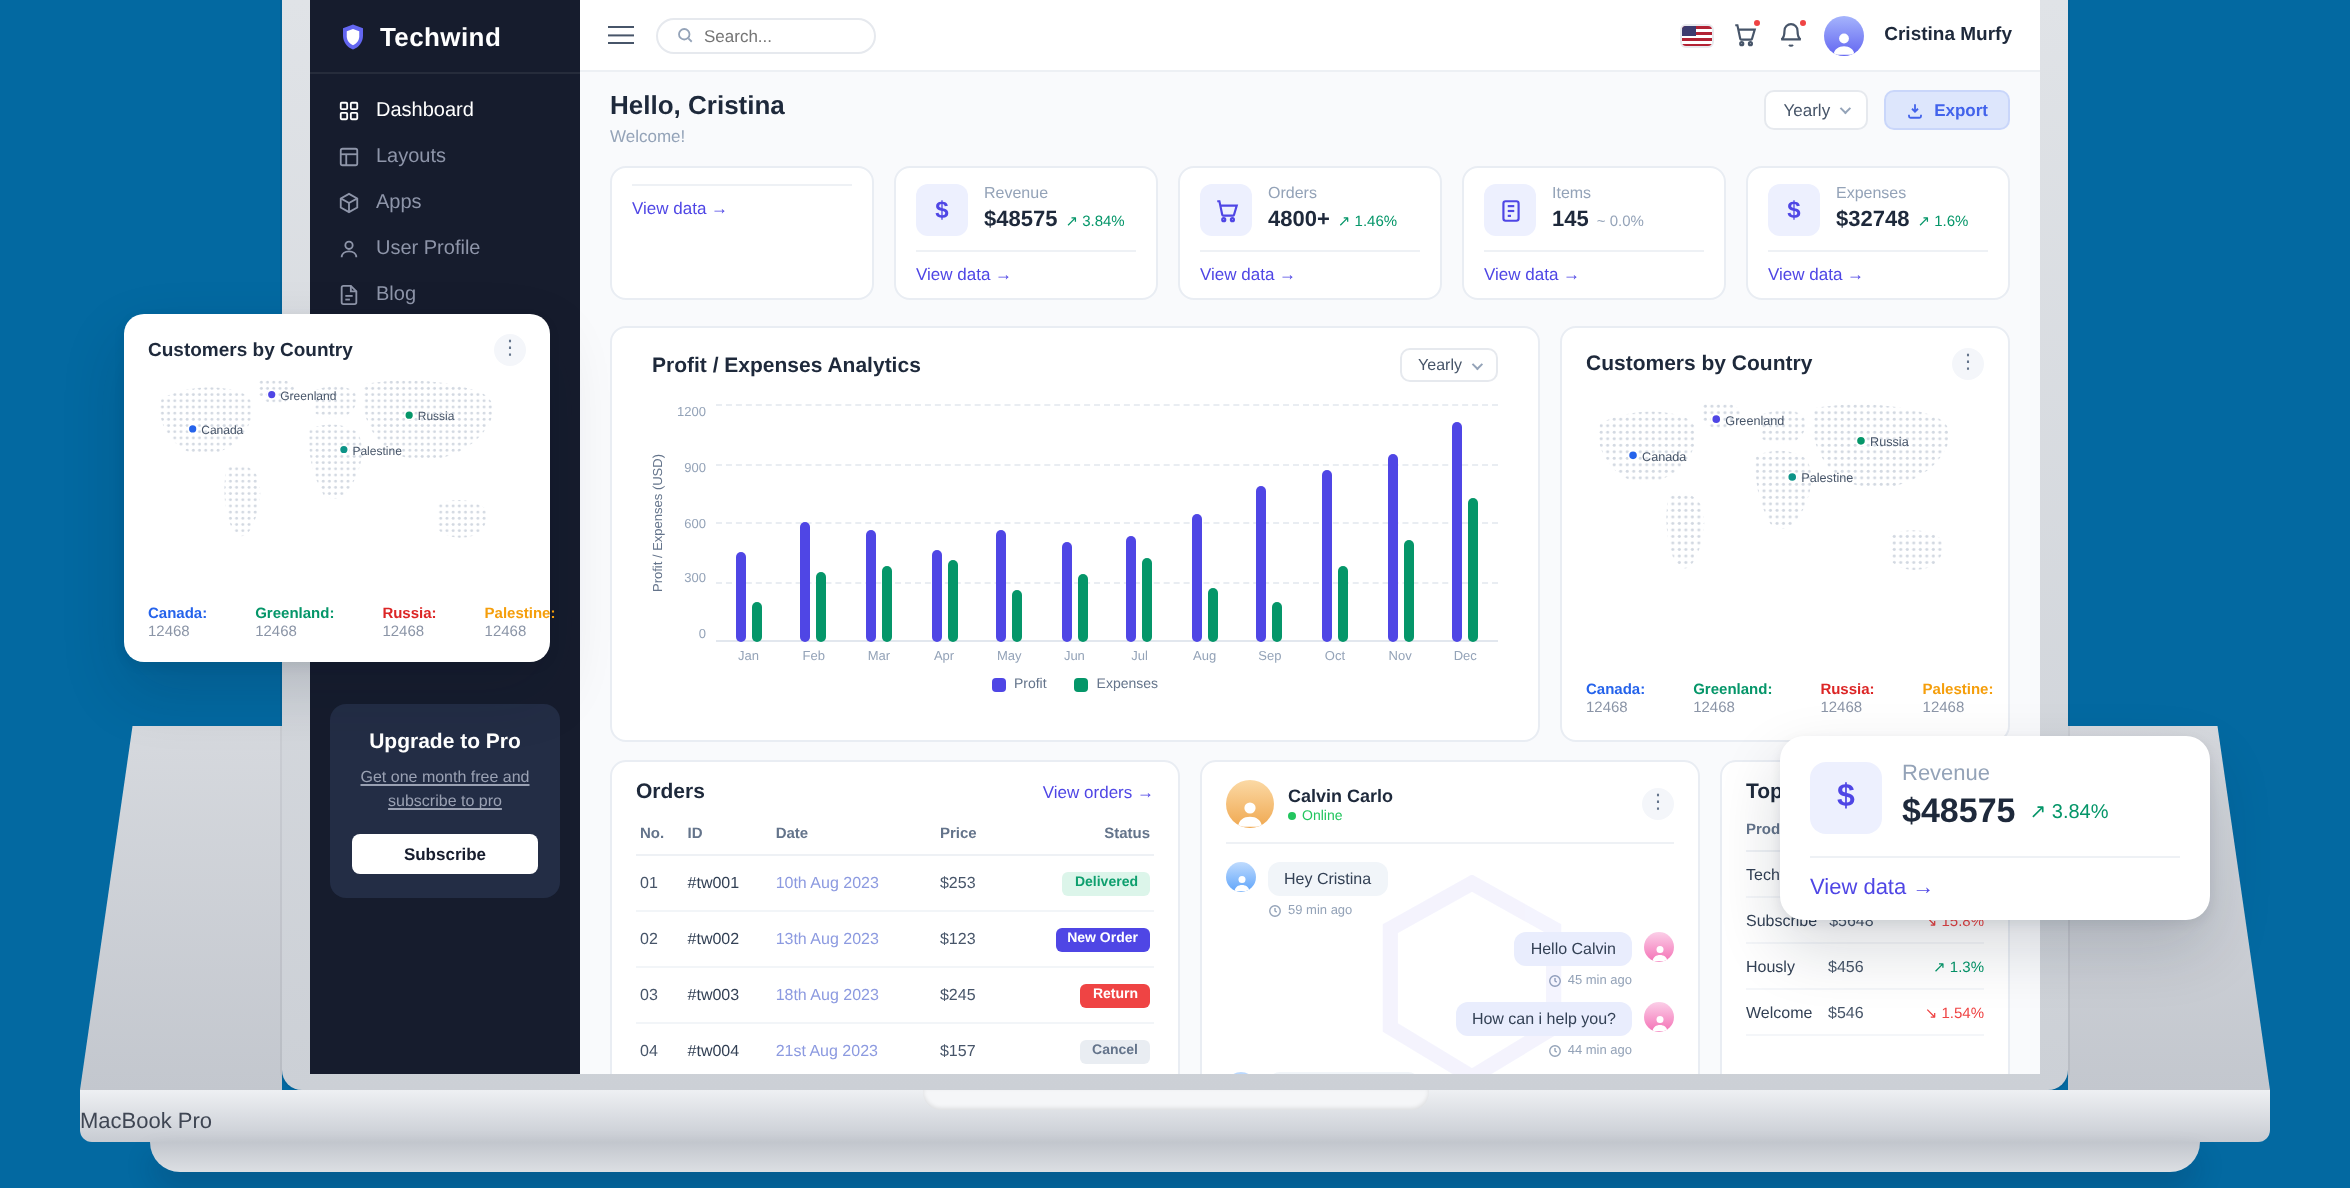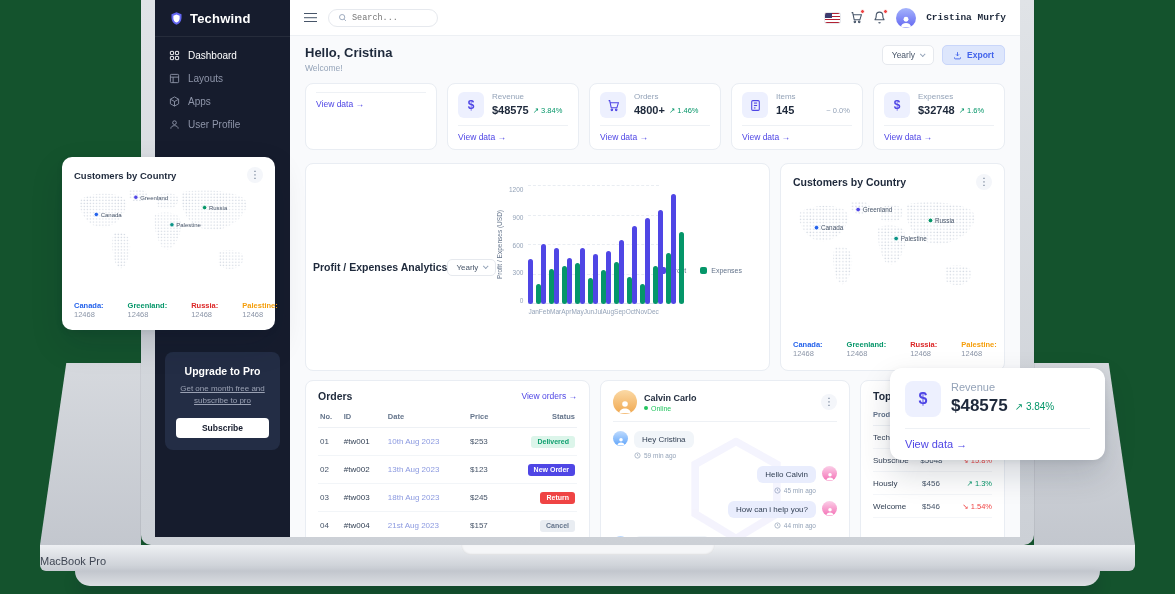--- a/index.html
+++ b/index.html
@@ -1,18 +1,18 @@
 <!DOCTYPE html>
 <html><head>
 <meta charset="utf-8">
 <title>Dashboard</title>
 <style>
   * { margin:0; padding:0; box-sizing:border-box; }
   body { font-family:"Liberation Sans", sans-serif; background:#fff; }
-  .stage { position:relative; width:1175px; height:594px; overflow:hidden; background:#14532d; }
+  .stage { position:relative; width:1175px; height:594px; overflow:hidden; background:#0369a1; }
 
   
   .wedge { position:absolute; top:363px; width:101px; height:182px; background:linear-gradient(#d6d9de,#c3c7ce); z-index:1; }
   .wedge.left  { left:40px;  clip-path:polygon(26% 0,100% 0,100% 100%,0 100%); }
   .wedge.right { left:1034px; clip-path:polygon(0 0,74% 0,100% 100%,0 100%); }
   .screen { position:absolute; left:141px; top:0; width:893px; height:545px; background:linear-gradient(#e0e3e7,#ccd0d6); border-radius:0 0 10px 10px; z-index:2; box-shadow:0 0 0 1px rgba(15,23,42,.06); }
   .viewport { position:absolute; left:14px; top:0; width:865px; height:537px; background:#fff; overflow:hidden; display:flex; }
   .base-bar { position:absolute; left:40px; top:545px; width:1095px; height:26px; background:linear-gradient(#eef0f3,#c7cbd2); border-radius:0 0 6px 6px; z-index:5; }
   .notch { position:absolute; left:50%; transform:translateX(-50%); top:0; width:253px; height:10px; background:#f5f6f8; border-radius:0 0 9px 9px; box-shadow:inset 0 -1px 2px rgba(0,0,0,.10); }
   .base-label { position:absolute; left:0; right:0; top:10px; text-align:left; font-size:11px; color:#3f4653; }
@@ -26,21 +26,21 @@
   .nav-item { display:flex; align-items:center; gap:8px; padding:6px 14px; font-size:10px; color:#8e95a9; cursor:pointer; }
   .nav-item.active { color:#fff; }
   .nav-item svg { width:11px; height:11px; flex-shrink:0; }
   .upgrade { position:absolute; left:10px; right:10px; top:352px; background:#232d45; border-radius:8px; padding:13px 11px 12px; text-align:center; }
   .upgrade-title { font-size:10.5px; font-weight:bold; color:#fff; margin-bottom:6px; }
   .upgrade-text { font-size:8px; color:#9aa1b3; line-height:1.55; margin-bottom:9px;text-decoration:underline; }
   .subscribe-btn { background:#fff; color:#161c2d; font-size:8.5px; font-weight:bold; border:none; border-radius:4px; padding:5px 0; width:100%; cursor:pointer; font-family:inherit; }
 
   
   .main { flex:1; display:flex; flex-direction:column; background:#f9fafc; min-width:0; }
-  .topbar { height:36px; background:#fff; border-bottom:1px solid #edf0f4; display:flex; align-items:center; padding:0 14px; gap:11px; flex-shrink:0;font-family:Liberation Mono, monospace; }
+  .topbar { height:36px; background:#fff; border-bottom:1px solid #edf0f4; display:flex; align-items:center; padding:0 14px; gap:11px; flex-shrink:0; }
   .hamburger { width:13px; height:9px; border-top:1.6px solid #475569; border-bottom:1.6px solid #475569; position:relative; cursor:pointer; }
   .hamburger::after { content:""; position:absolute; left:0; right:0; top:50%; transform:translateY(-50%); height:1.6px; background:#475569; }
   .searchbox { display:flex; align-items:center; gap:5px; border:1px solid #e6e9ee; border-radius:12px; padding:3px 9px; width:110px; background:#fff; }
   .searchbox input { border:none; outline:none; font-size:8.5px; width:100%; color:#475569; background:transparent; font-family:inherit; }
   .topbar-right { margin-left:auto; display:flex; align-items:center; gap:10px; }
   .flag { width:15px; height:10px; border-radius:2px; overflow:hidden; position:relative; background:repeating-linear-gradient(180deg,#b22234 0 1.5px,#fff 1.5px 3px); box-shadow:0 0 0 1px #e8eaee; cursor:pointer; }
   .flag::before { content:""; position:absolute; left:0; top:0; width:7px; height:5px; background:#3c3b6e; }
   .icon-btn { position:relative; color:#475569; cursor:pointer; display:flex; }
   .badge-dot { position:absolute; top:-2px; right:-2px; width:5px; height:5px; border-radius:50%; background:#ef4444; border:1px solid #fff; }
   .avatar { width:20px; height:20px; border-radius:50%; background:linear-gradient(#a5b4fc,#6366f1); display:flex; align-items:flex-end; justify-content:center; overflow:hidden; cursor:pointer; }
@@ -59,26 +59,26 @@
   .card { background:#fff; border:1px solid #e9edf3; border-radius:8px; }
 
   
   .stats { display:grid; grid-template-columns:repeat(5,1fr); gap:10px; margin-bottom:13px; }
   .stat-card { padding:8px 10px 0; }
   .stat-top { display:flex; gap:8px; align-items:flex-start; padding-bottom:7px; }
   .stat-icon { width:26px; height:26px; border-radius:6px; background:#edf0fe; color:#4f46e5; display:flex; align-items:center; justify-content:center; flex-shrink:0; font-weight:bold; font-size:12px; }
   .stat-label { font-size:8px; color:#94a3b8; margin-bottom:3px; white-space:nowrap; }
   .stat-value { font-size:11px; font-weight:bold; color:#1e293b; display:flex; align-items:center; gap:4px; }
   .delta { font-size:7.5px; font-weight:normal; white-space:nowrap; }
-  .delta.up { color:#059669; } .delta.down { color:#ef4444; } .delta.flat { color:#94a3b8;margin-left:28px; }
+  .delta.up { color:#059669; } .delta.down { color:#ef4444; } .delta.flat { color:#94a3b8; }
   .stat-link { border-top:1px solid #eef1f5; padding:6px 0 7px; font-size:8.5px; color:#4f46e5; cursor:pointer; }
 
   
   .charts-row { display:flex; gap:10px; margin-bottom:9px; height:208px; }
-  .analytics-card { width:465px; flex-shrink:0; padding:10px 7px; display:flex; }
+  .analytics-card { width:465px; flex-shrink:0; padding:10px 20px; display:flex; flex-direction:column; }
   .card-head { display:flex; align-items:center; }
   .card-title { font-size:10.5px; font-weight:bold; color:#1e293b; }
   .card-head .select-pill { margin-left:auto; padding:3px 8px; font-size:8px; }
   .kebab { margin-left:auto; border:none; background:#f4f6fa; color:#64748b; width:16px; height:16px; border-radius:50%; font-size:10px; line-height:1; cursor:pointer; }
   .chart-wrap { display:flex; margin-top:12px; }
   .ylab { width:10px; writing-mode:vertical-rl; transform:rotate(180deg); font-size:6.5px; color:#64748b; text-align:center; height:118px; }
   .chart-main { flex:1; min-width:0; }
   .chart-area { display:flex; height:118px; }
   .yaxis { width:22px; display:flex; flex-direction:column; justify-content:space-between; align-items:flex-end; font-size:6.5px; color:#94a3b8; padding-right:5px; }
   .plot { position:relative; flex:1; }
@@ -131,21 +131,21 @@
   .msg-avatar.a-female { background:linear-gradient(#fbcfe8,#f472b6); }
   .bubble { font-size:8px; color:#334155; background:#f1f5f9; padding:4px 8px; border-radius:6px; max-width:140px; }
   .msg.right .bubble { background:#e9edfd; }
   .msg-time { font-size:6.5px; color:#94a3b8; margin:0 0 7px 21px; display:flex; align-items:center; gap:3px; }
   .msg-time.right { justify-content:flex-end; margin:0 21px 7px 0; }
 
   .products-card { flex:1; min-width:0; padding:9px 12px; }
   .products-colhead { font-size:7.5px; color:#64748b; font-weight:bold; padding:8px 0 6px; border-bottom:1px solid #eef1f5; }
   .product-row { display:flex; align-items:center; gap:6px; padding:6.5px 0; border-bottom:1px solid #f4f6f9; }
   .product-name { font-size:8px; color:#334155; flex:1; }
-  .product-price { font-size:8px; color:#475569; width:34px; text-align:center; }
+  .product-price { font-size:8px; color:#475569; width:34px; text-align:left; }
   .product-delta { width:38px; text-align:right; }
 
   
   .float-card { position:absolute; background:#fff; border-radius:10px; box-shadow:0 14px 32px rgba(15,23,42,.16), 0 2px 6px rgba(15,23,42,.08); z-index:50; }
   .float-customers { left:62px; top:157px; width:213px; padding:10px 12px 9px; }
   .float-customers .card-title { font-size:9.5px; }
   .float-customers .map-svg { height:105px; margin-top:3px; }
   .float-customers .country-stats { margin-top:6px; font-size:7.5px; }
   .float-revenue { left:890px; top:368px; width:215px; border-radius:12px; padding:13px 15px 10px; }
   .fr-top { display:flex; gap:10px; align-items:flex-start; }
@@ -216,20 +216,31 @@
             <span>Apps</span>
           </div>
           <div class="nav-item">
             <span style="display:flex">
                 <svg width="11" height="11" viewBox="0 0 24 24" fill="none" stroke="currentColor" stroke-width="2">
                   <circle cx="12" cy="8" r="4"></circle>
                   <path d="M4 21c0-4 3.6-6.5 8-6.5s8 2.5 8 6.5"></path>
                 </svg>
               </span>
             <span>User Profile</span>
+          </div>
+          <div class="nav-item">
+            <span style="display:flex">
+                <svg width="11" height="11" viewBox="0 0 24 24" fill="none" stroke="currentColor" stroke-width="2">
+                  <path d="M14 2H6a2 2 0 0 0-2 2v16a2 2 0 0 0 2 2h12a2 2 0 0 0 2-2V8z"></path>
+                  <path d="M14 2v6h6"></path>
+                  <line x1="8" y1="13" x2="16" y2="13"></line>
+                  <line x1="8" y1="17" x2="13" y2="17"></line>
+                </svg>
+              </span>
+            <span>Blog</span>
           </div>
         </nav>
         <div class="upgrade">
           <div class="upgrade-title">Upgrade to Pro</div>
           <div class="upgrade-text">Get one month free and subscribe to pro</div>
           <button class="subscribe-btn">Subscribe</button>
         </div>
       </aside>
 
       <div class="main">

